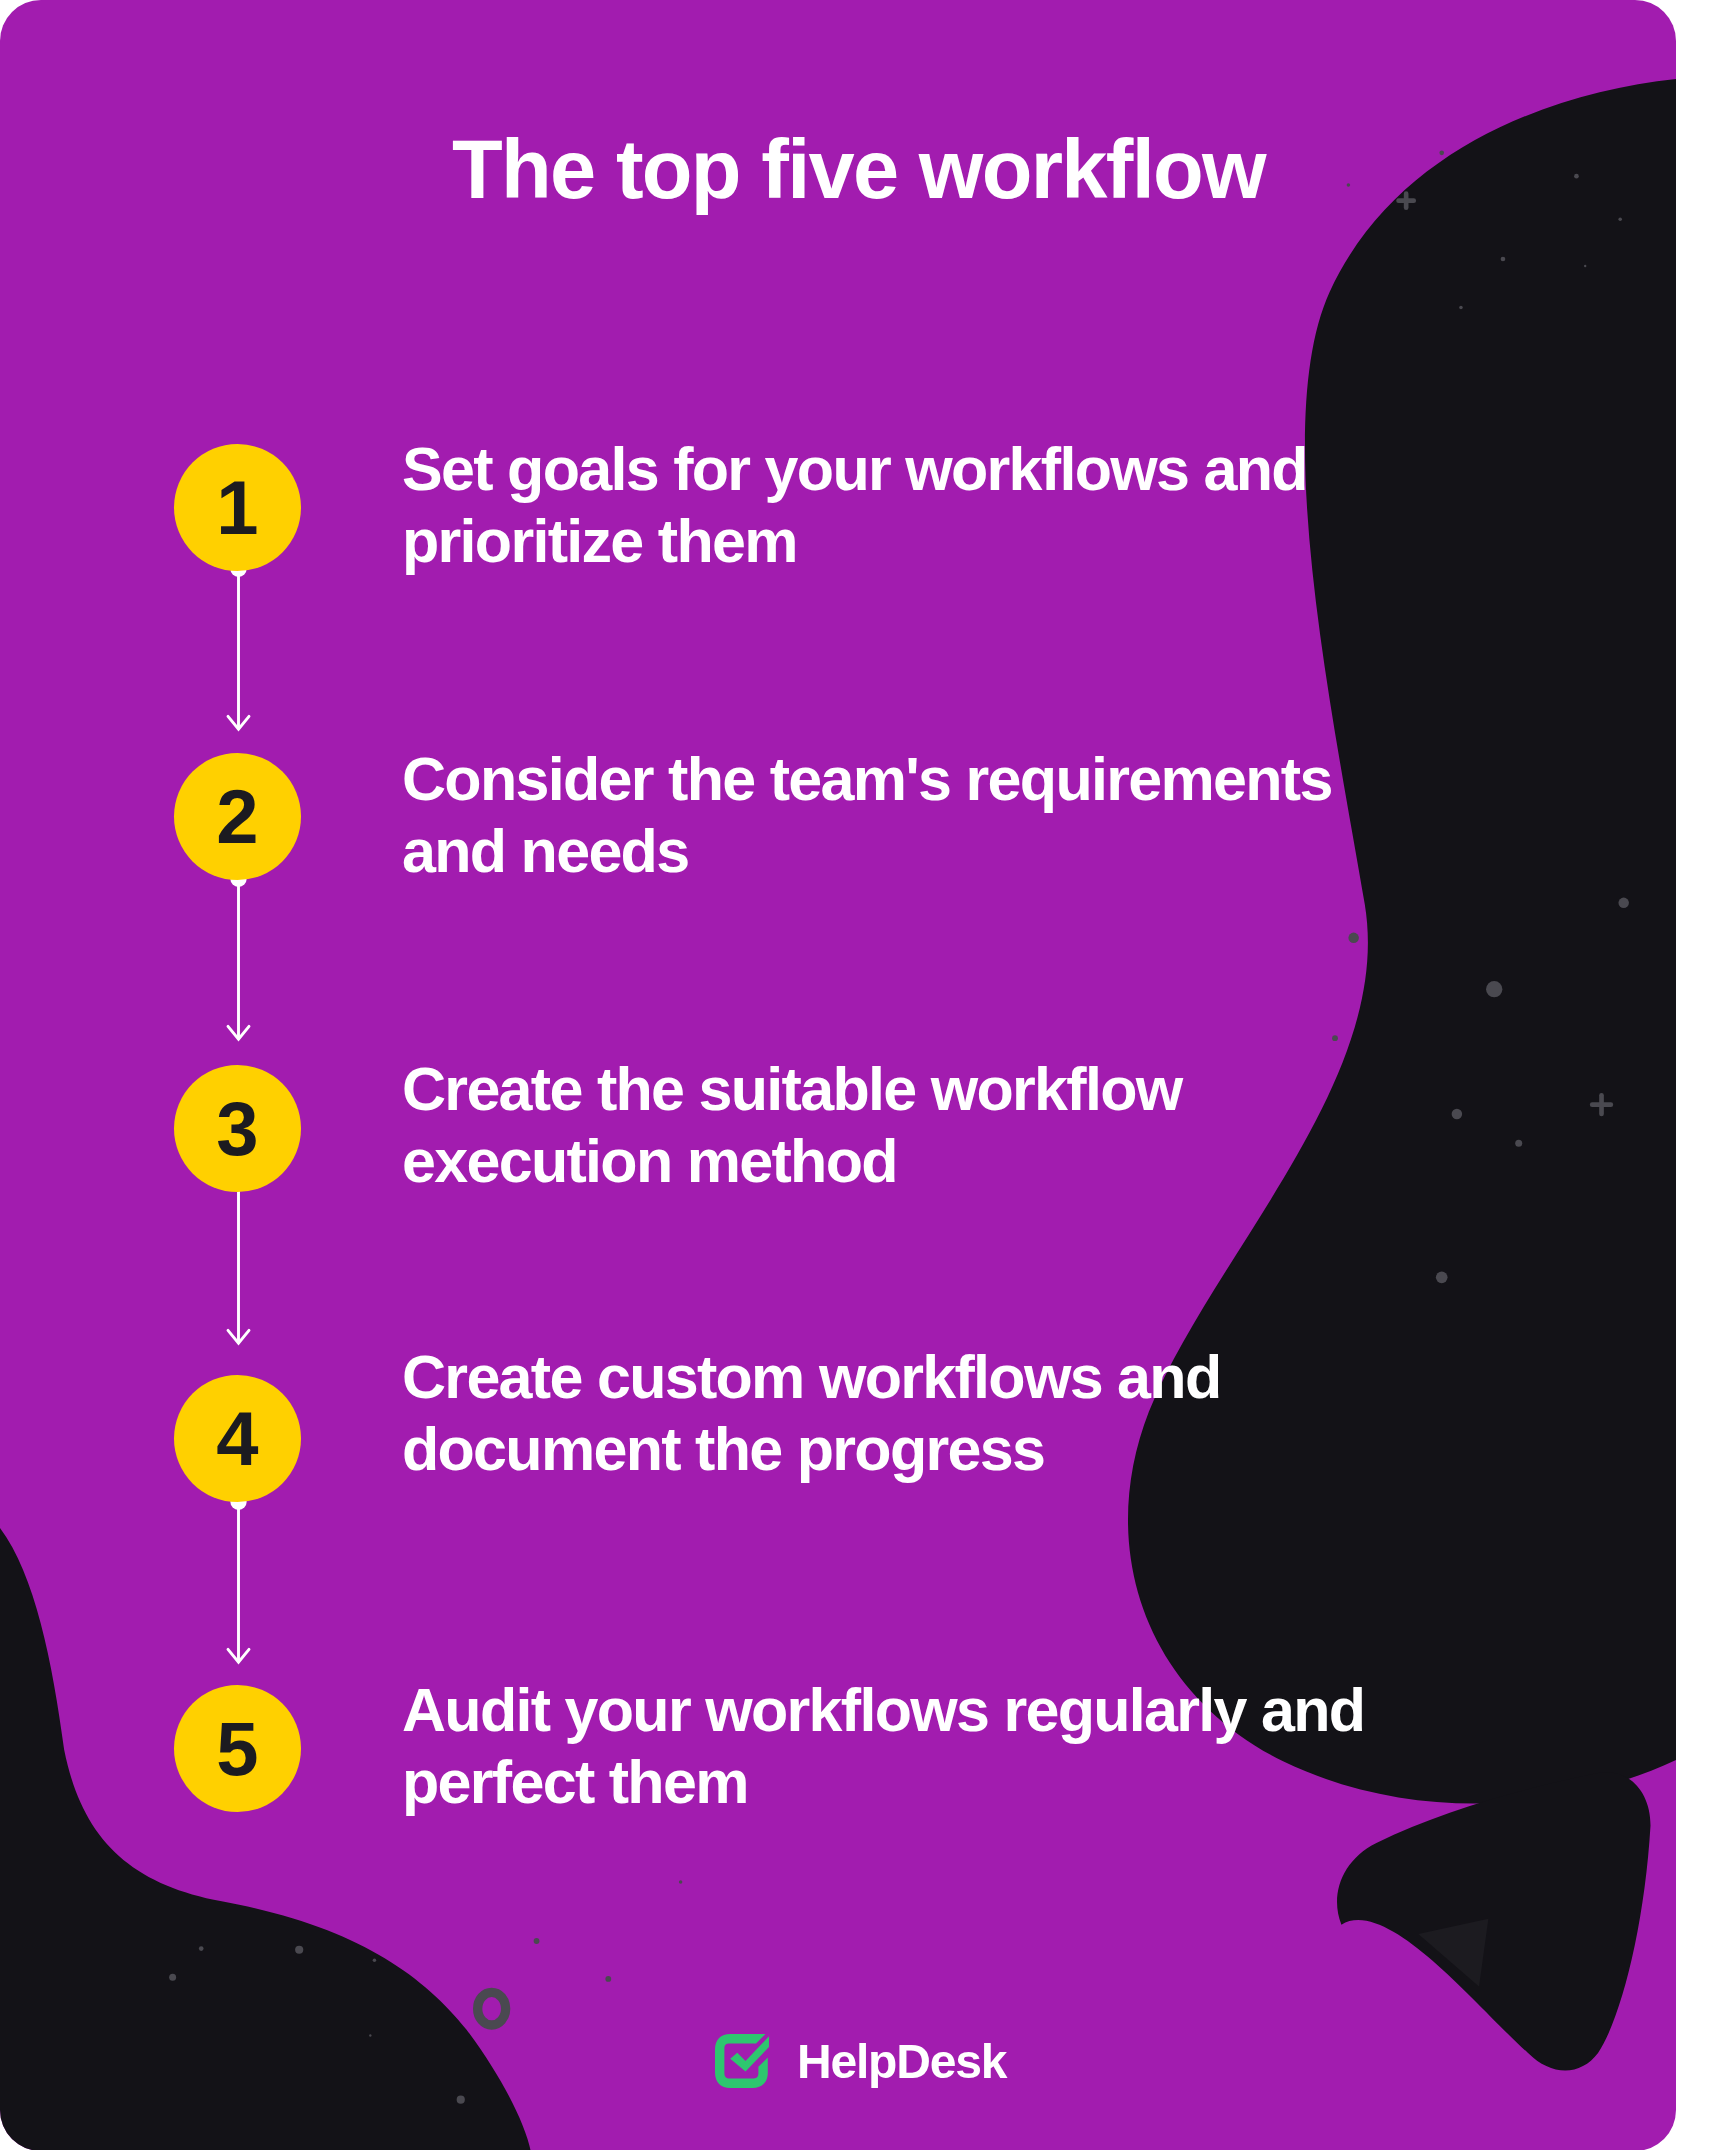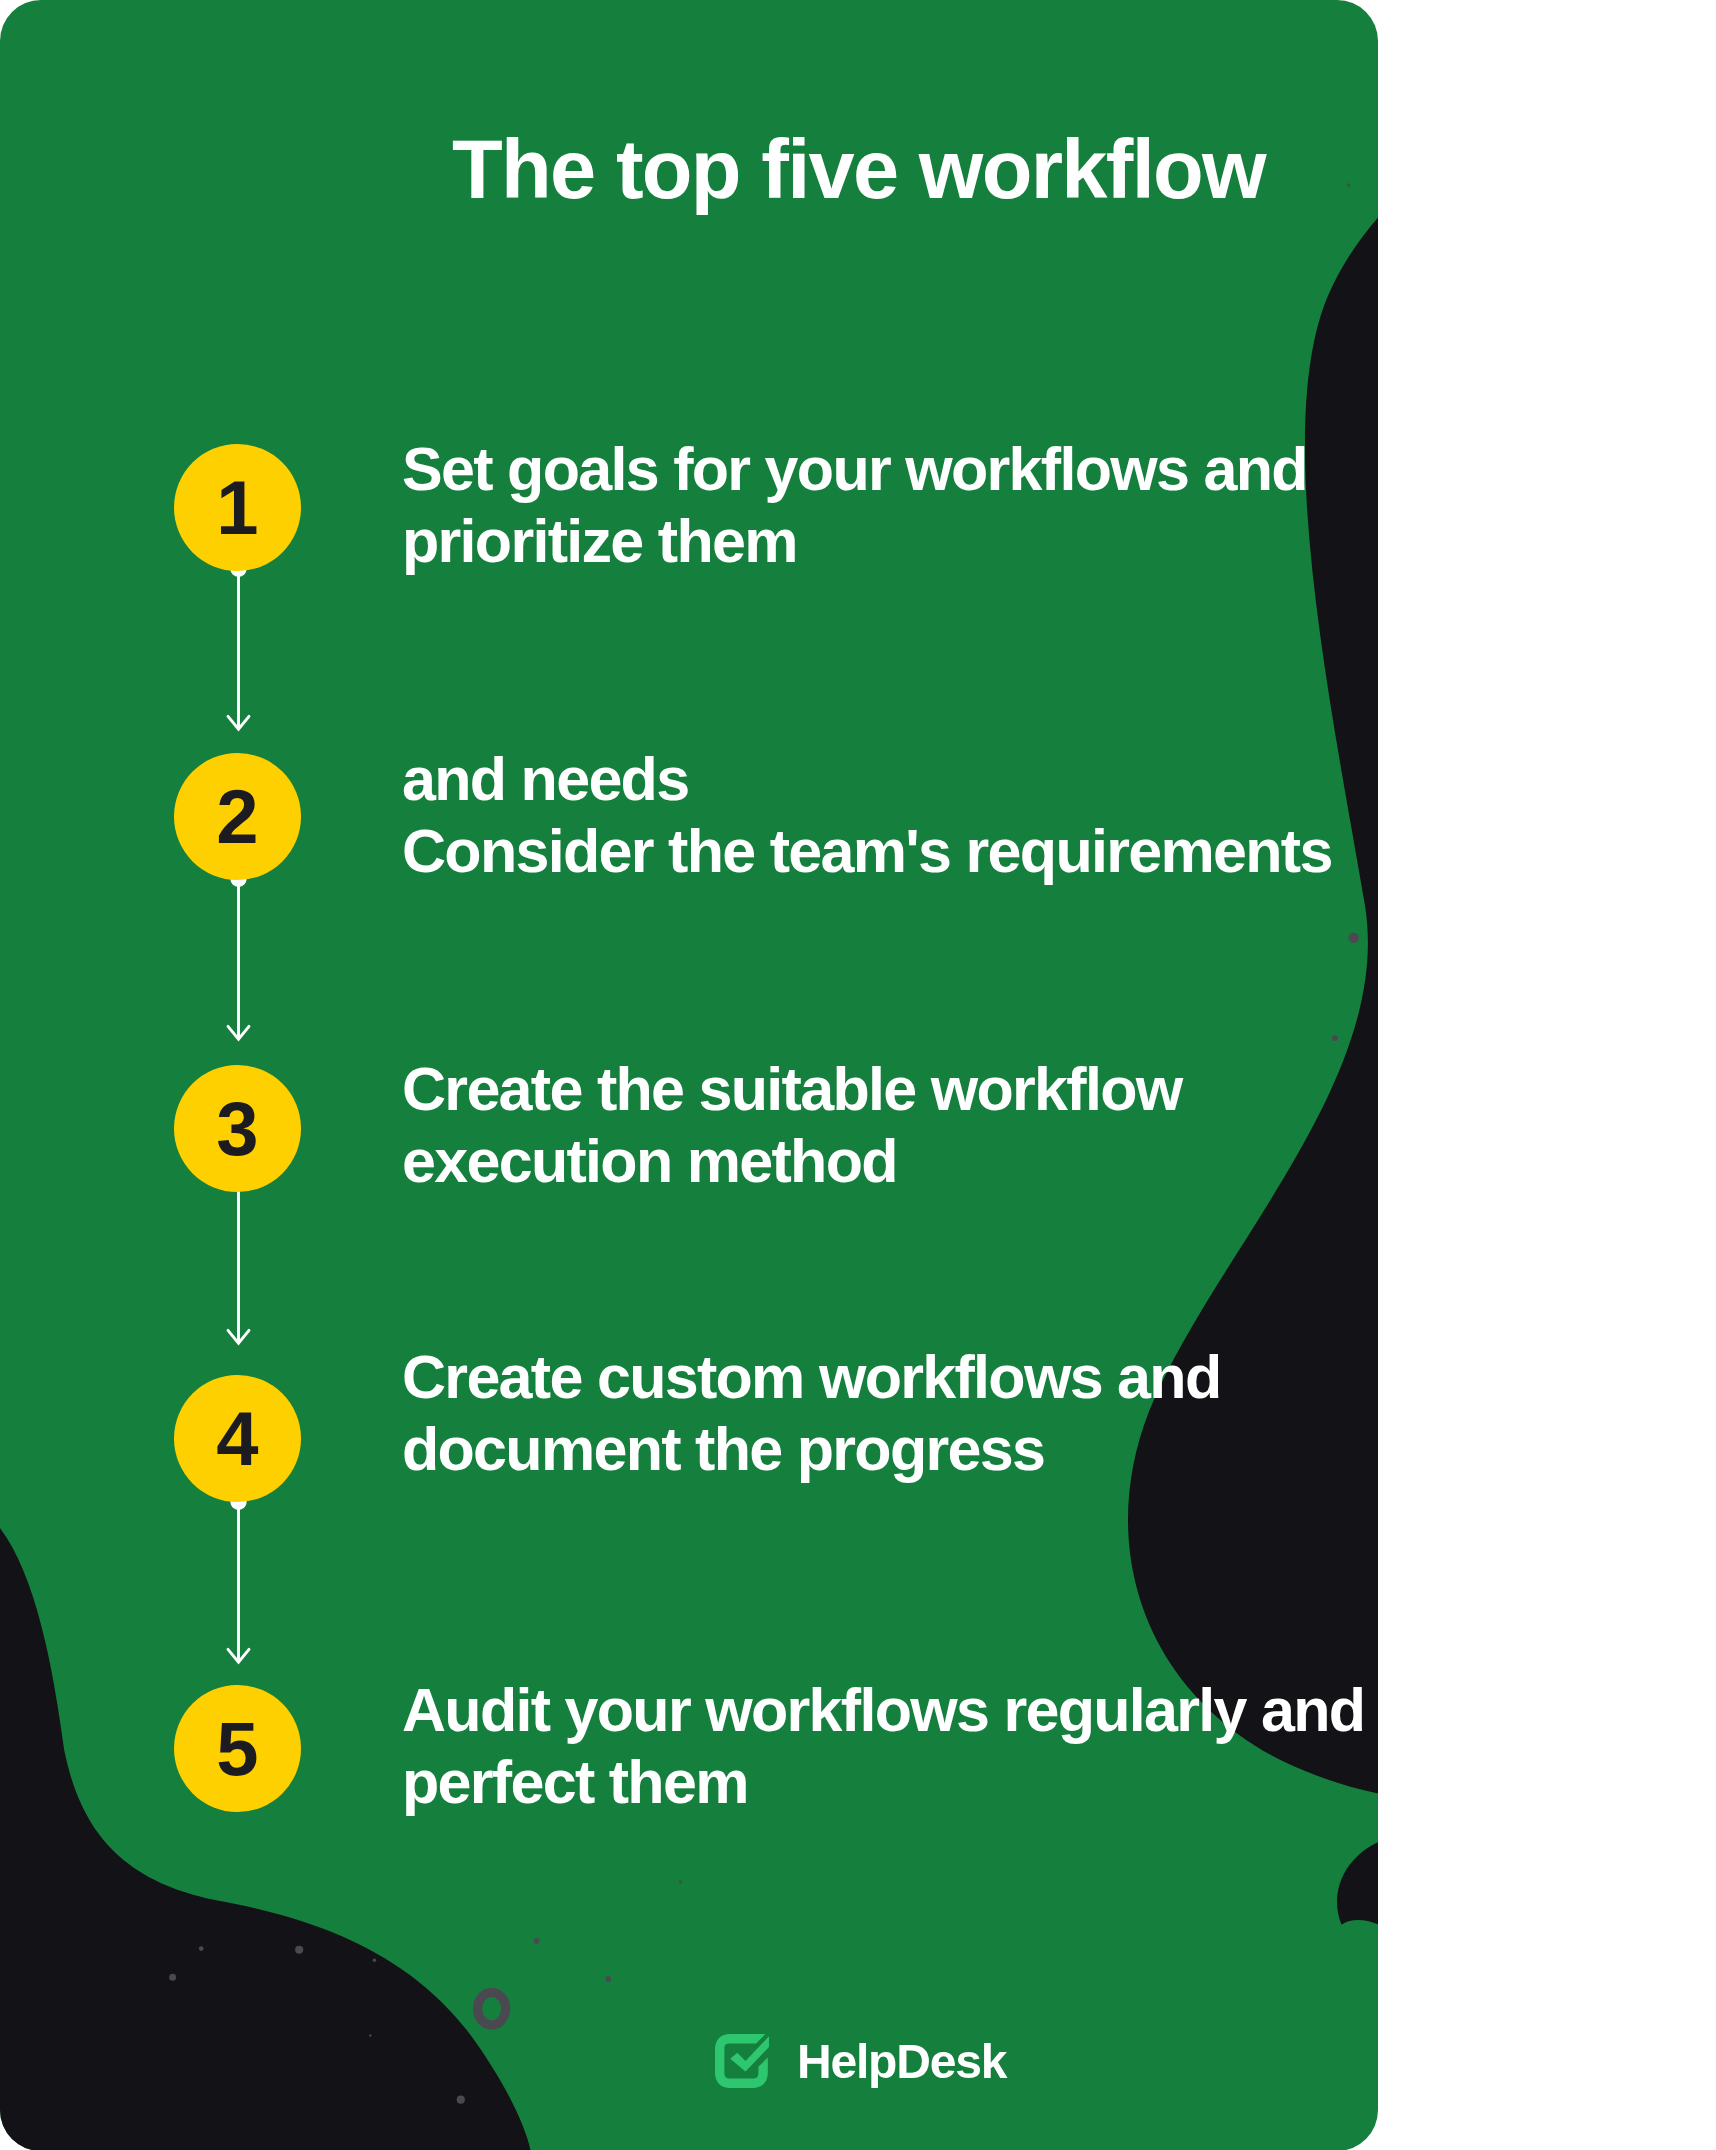--- a/index.html
+++ b/index.html
@@ -1,19 +1,19 @@
 <!DOCTYPE html>
 <html style="font-size:9.3px"><head>
 <meta charset="utf-8">
 <style>
   html, body { margin: 0; padding: 0; background: #ffffff; }
   body { width: 1717px; height: 2151px; position: relative; overflow: hidden; }
   .card {
-    position: absolute; left: 0; top: 0; width: 1378px; height: 2151px;
-    background: #15803d; border-radius: 41px; overflow: hidden;
+    position: absolute; left: 0; top: 0; width: 1676px; height: 2151px;
+    background: #a21caf; border-radius: 41px; overflow: hidden;
   }
   .bg { position: absolute; left: 0; top: 0; width: 1717px; height: 2151px; }
   .title {
     position: absolute; left: 0; top: 70px; width: 1717px; text-align: center;
     color: #ffffff; font-family: "Liberation Sans", sans-serif; font-weight: 700;
     font-size: 83px; line-height: 87px; letter-spacing: -1.7px;
   }
   .title span { display: block; }
   .step-circle {
     position: absolute; width: 127px; height: 127px; border-radius: 50%;
@@ -117,22 +117,22 @@
     </div>
   <div class="step-text" style="top:433px">
     <span>Set goals for your workflows and</span>
     <span>prioritize them</span>
   </div>
 
   <div class="step-circle" style="top:753px">
       <span>2</span>
     </div>
   <div class="step-text" style="top:743px">
+    <span>Consider the team's requirements</span>
     <span>and needs</span>
-    <span>Consider the team's requirements</span>
   </div>
 
   <div class="step-circle" style="top:1065px">
       <span>3</span>
     </div>
   <div class="step-text" style="top:1053px">
     <span>Create the suitable workflow</span>
     <span>execution method</span>
   </div>
 

